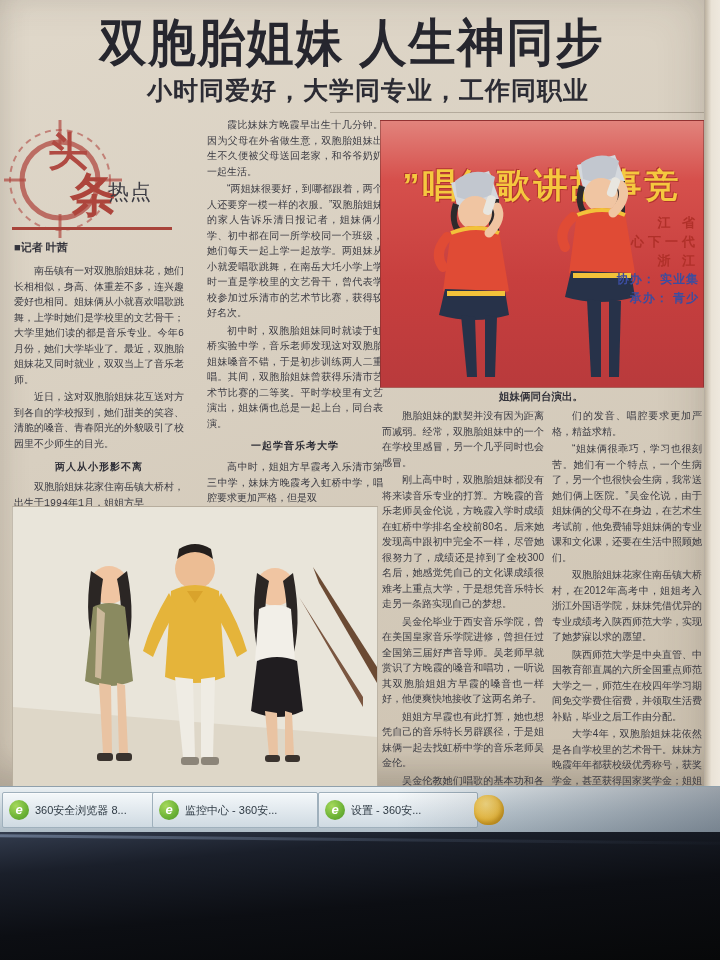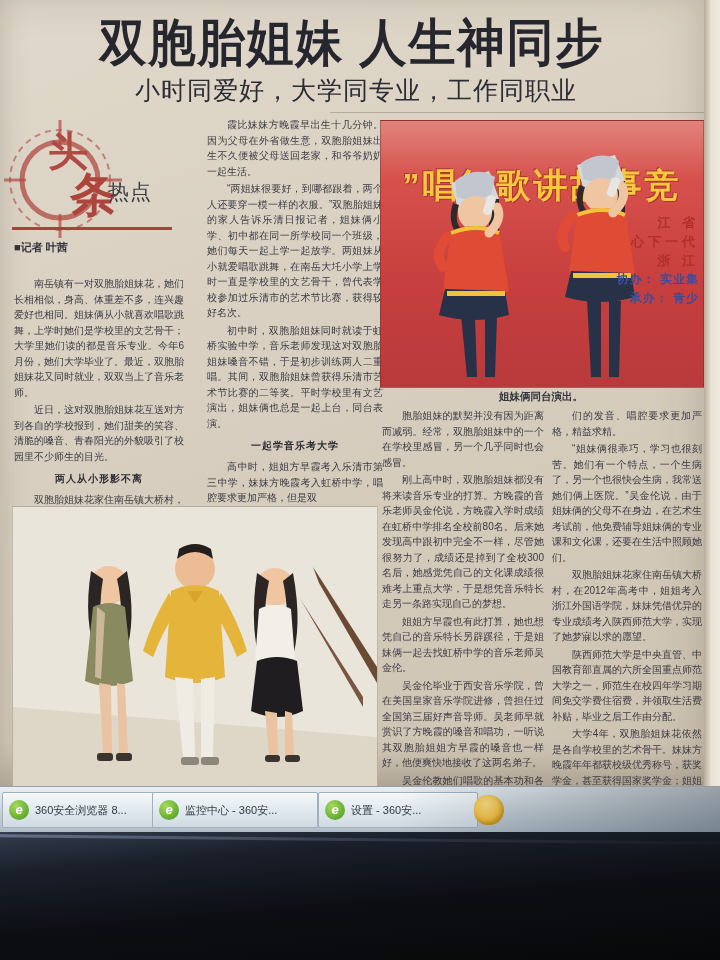--- a/index.html
+++ b/index.html
@@ -19,40 +19,40 @@
     position:absolute;left:704px;top:0;width:16px;height:786px;
     background:linear-gradient(90deg,#bdb2a0,#e9e2d6 40%,#efe9df);
     border-left:1px solid rgba(80,65,50,.35);
   }
   .headline{
     position:absolute;left:0;top:12px;width:704px;text-align:center;
     font-size:47px;font-weight:900;color:#26262e;letter-spacing:2px;
     transform:scaleY(1.08);
   }
   .subhead{
-    position:absolute;left:4px;top:74px;width:704px;text-align:center;
-    font-size:25px;font-weight:400;color:#2c2c34;letter-spacing:1px;
+    position:absolute;left:16px;top:74px;width:704px;text-align:center;
+    font-size:25px;font-weight:700;color:#2c2c34;letter-spacing:1px;
   }
   .head-rule{
     position:absolute;left:330px;top:112px;width:380px;height:1px;
     background:rgba(80,70,55,.28);
   }
   
   .logo{position:absolute;left:10px;top:124px;width:172px;height:112px;}
   .logo svg{position:absolute;left:-6px;top:-4px;}
   .logo .t1{position:absolute;left:38px;top:0px;font-size:40px;font-weight:900;color:#b04a42;}
   .logo .t2{position:absolute;left:60px;top:40px;font-size:47px;font-weight:900;color:#ad453c;}
   .logo .t3{position:absolute;left:98px;top:54px;font-size:21px;font-weight:400;color:#3c3c44;letter-spacing:1px;}
   .logo .rule{position:absolute;left:2px;top:103px;width:160px;height:3px;background:#a8433a;}
   .byline{position:absolute;left:14px;top:240px;font-size:11px;color:#34343c;font-weight:700;}
   
   .col{position:absolute;overflow:hidden;color:#3a3a42;}
   .col p{margin:0 0 2px 0;font-size:10px;line-height:15.5px;text-align:justify;text-indent:2em;}
   .col .subh{font-size:10px;font-weight:900;color:#2e2e36;text-align:center;margin:8px 0 6px 0;letter-spacing:1px;}
-  #col1{left:14px;top:276px;width:170px;height:244px;}
+  #col1{left:14px;top:264px;width:170px;height:244px;font-family:Liberation Mono, monospace;}
   #col2{left:196px;top:117px;width:176px;height:388px;margin-left:11px;}
   #col3{left:382px;top:408px;width:162px;height:378px;}
   #col4{left:552px;top:408px;width:150px;height:378px;}
   
   .stage{
     position:absolute;left:380px;top:120px;width:322px;height:266px;
     background:linear-gradient(180deg,#e2837c 0%,#d6504c 22%,#c73f3e 60%,#b93a3c 100%);
     overflow:hidden;border:1px solid rgba(90,40,35,.4);
   }
   .stage .banner{
@@ -200,22 +200,22 @@
       <div class="r">浙 江</div>
       <div class="b">协办： 实业集</div>
       <div class="b">承办： 青少</div>
     </div>
   </div>
   <div class="caption">姐妹俩同台演出。</div>
 
   <div class="col" id="col3">
     <p>胞胎姐妹的默契并没有因为距离而减弱。经常，双胞胎姐妹中的一个在学校里感冒，另一个几乎同时也会感冒。</p>
     <p>刚上高中时，双胞胎姐妹都没有将来读音乐专业的打算。方晚霞的音乐老师吴金伦说，方晚霞入学时成绩在虹桥中学排名全校前80名。后来她发现高中跟初中完全不一样，尽管她很努力了，成绩还是掉到了全校300名后，她感觉凭自己的文化课成绩很难考上重点大学，于是想凭音乐特长走另一条路实现自己的梦想。</p>
+    <p>吴金伦毕业于西安音乐学院，曾在美国皇家音乐学院进修，曾担任过全国第三届好声音导师。吴老师早就赏识了方晚霞的嗓音和唱功，一听说其双胞胎姐姐方早霞的嗓音也一样好，他便爽快地接收了这两名弟子。</p>
     <p>姐姐方早霞也有此打算，她也想凭自己的音乐特长另辟蹊径，于是姐妹俩一起去找虹桥中学的音乐老师吴金伦。</p>
-    <p>吴金伦毕业于西安音乐学院，曾在美国皇家音乐学院进修，曾担任过全国第三届好声音导师。吴老师早就赏识了方晚霞的嗓音和唱功，一听说其双胞胎姐姐方早霞的嗓音也一样好，他便爽快地接收了这两名弟子。</p>
     <p>吴金伦教她们唱歌的基本功和各种唱法，姐妹俩的梦想开始起步。</p>
 
   </div>
 
   <div class="col" id="col4">
     <p>们的发音、唱腔要求更加严格，精益求精。</p>
     <p>“姐妹俩很乖巧，学习也很刻苦。她们有一个特点，一个生病了，另一个也很快会生病，我常送她们俩上医院。”吴金伦说，由于姐妹俩的父母不在身边，在艺术生考试前，他免费辅导姐妹俩的专业课和文化课，还要在生活中照顾她们。</p>
     <p>双胞胎姐妹花家住南岳镇大桥村，在2012年高考中，姐姐考入浙江外国语学院，妹妹凭借优异的专业成绩考入陕西师范大学，实现了她梦寐以求的愿望。</p>
     <p>陕西师范大学是中央直管、中国教育部直属的六所全国重点师范大学之一，师范生在校四年学习期间免交学费住宿费，并领取生活费补贴，毕业之后工作由分配。</p>
     <p>大学4年，双胞胎姐妹花依然是各自学校里的艺术骨干。妹妹方晚霞年年都获校级优秀称号，获奖学金，甚至获得国家奖学金；姐姐方早霞不但专业优秀，而且性格外向活泼，在学校里一直是老师的得力助手。</p>

